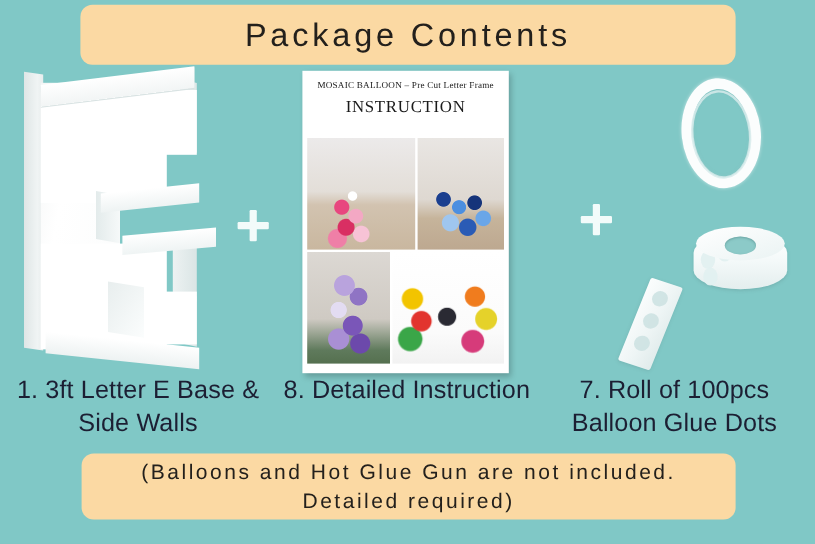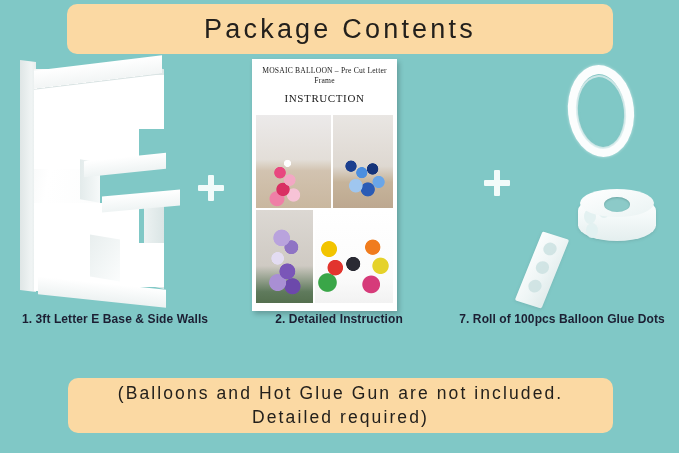--- a/index.html
+++ b/index.html
@@ -235,39 +235,39 @@
     width: 6px; height: 26px;
   }
   #plus-1 { left: 198px; top: 120px; }
   #plus-2 { left: 484px; top: 115px; }
 
   
   #item-booklet {
     position: absolute;
     left: 252px;
     top: 4px;
-    width: 145px;
+    width: 172px;
     height: 252px;
     background: #ffffff;
     box-shadow: 2px 3px 5px rgba(0,0,0,0.22);
     overflow: hidden;
   }
   #booklet-head {
     padding: 7px 4px 2px 4px;
     text-align: center;
     font-family: "Liberation Serif", serif;
     color: #1a1a1a;
   }
   #booklet-title {
     font-size: 7.6px;
     line-height: 1.32;
     letter-spacing: 0.2px;
   }
   #booklet-subtitle {
-    font-size: 11px;
+    font-size: 14px;
     margin-top: 6px;
     letter-spacing: 0.6px;
   }
   #booklet-photos {
     position: absolute;
     left: 4px;
     top: 56px;
     right: 4px;
     bottom: 8px;
     display: flex;
@@ -426,23 +426,23 @@
     position: absolute;
     left: 0;
     top: 310px;
     width: 679px;
     height: 58px;
   }
   .caption {
     position: absolute;
     text-align: center;
     color: #1c1f33;
-    font-size: 12px;
+    font-size: 21px;
     line-height: 1.3;
-    font-weight: 700;
+    font-weight: 400;
     letter-spacing: 0.1px;
   }
   #caption-1 { left: 4px; top: 2px; width: 222px; }
   #caption-2 { left: 236px; top: 2px; width: 206px; }
   #caption-3 { left: 448px; top: 2px; width: 228px; }
 </style>
 </head>
 <body>
 
 <div id="page">
@@ -509,21 +509,21 @@
         <div class="tail-dot" style="top:8px;"></div>
         <div class="tail-dot" style="top:28px;"></div>
         <div class="tail-dot" style="top:48px;"></div>
       </div>
     </div>
 
   </div>
 
   <div id="captions">
     <div class="caption" id="caption-1">1. 3ft Letter E Base &amp; Side Walls</div>
-    <div class="caption" id="caption-2">2. Detailed Instruction</div>
+    <div class="caption" id="caption-2">8. Detailed Instruction</div>
     <div class="caption" id="caption-3">7. Roll of 100pcs Balloon Glue Dots</div>
   </div>
 
   <div class="banner" id="footer-banner">
     <div id="footer-note">(Balloons and Hot Glue Gun are not included. Detailed required)</div>
   </div>
 
 </div>
 
 </body></html>

